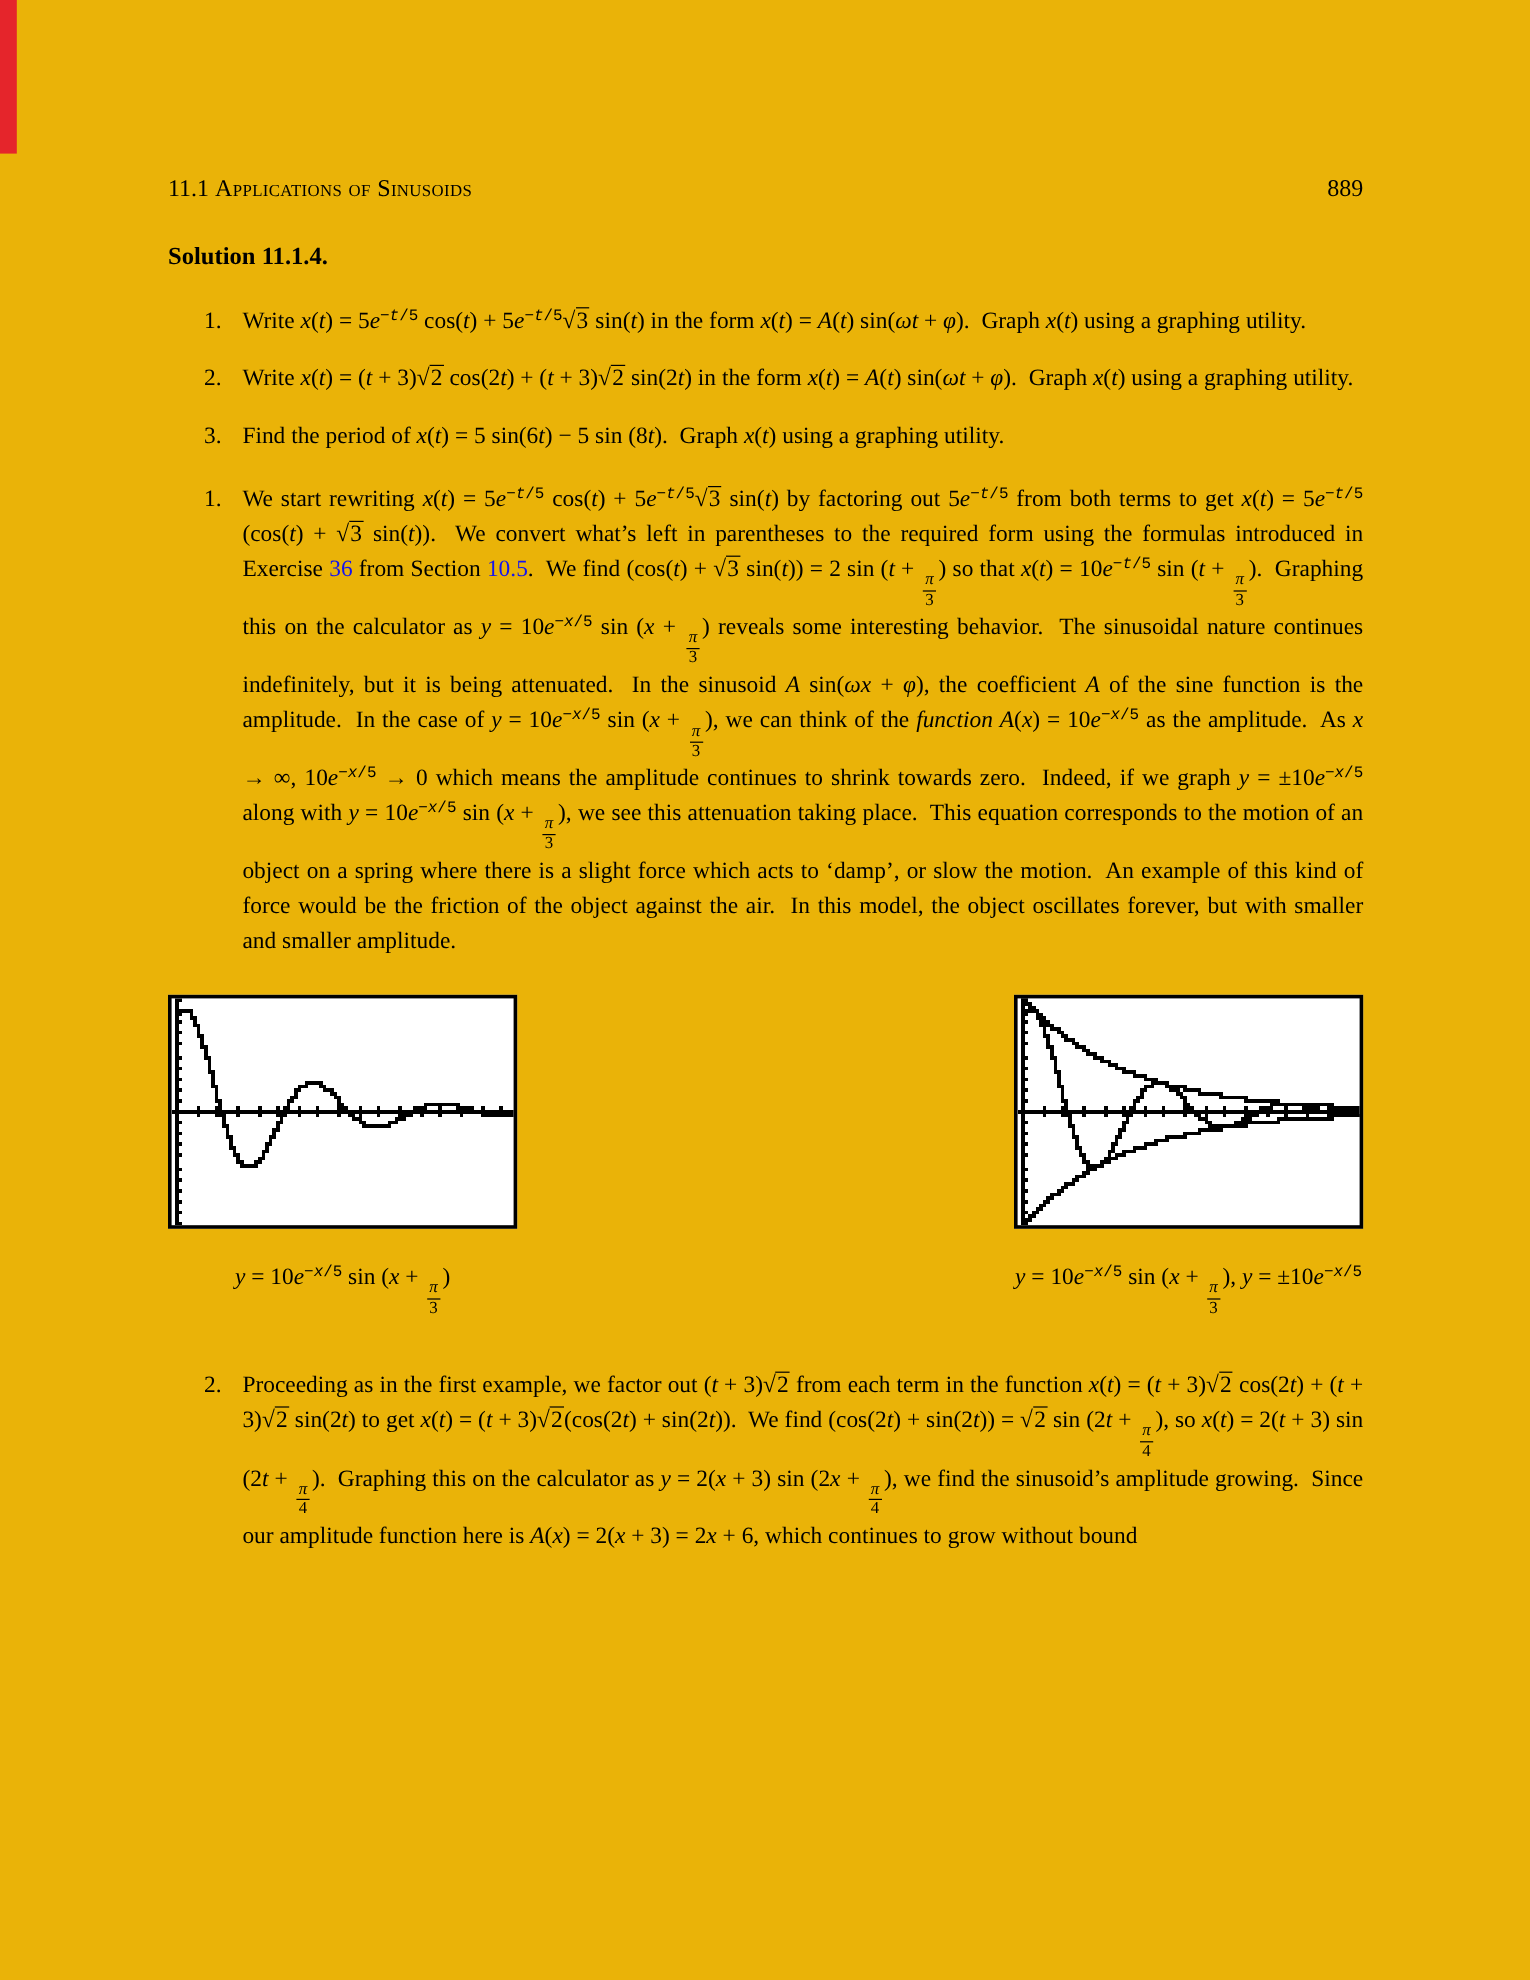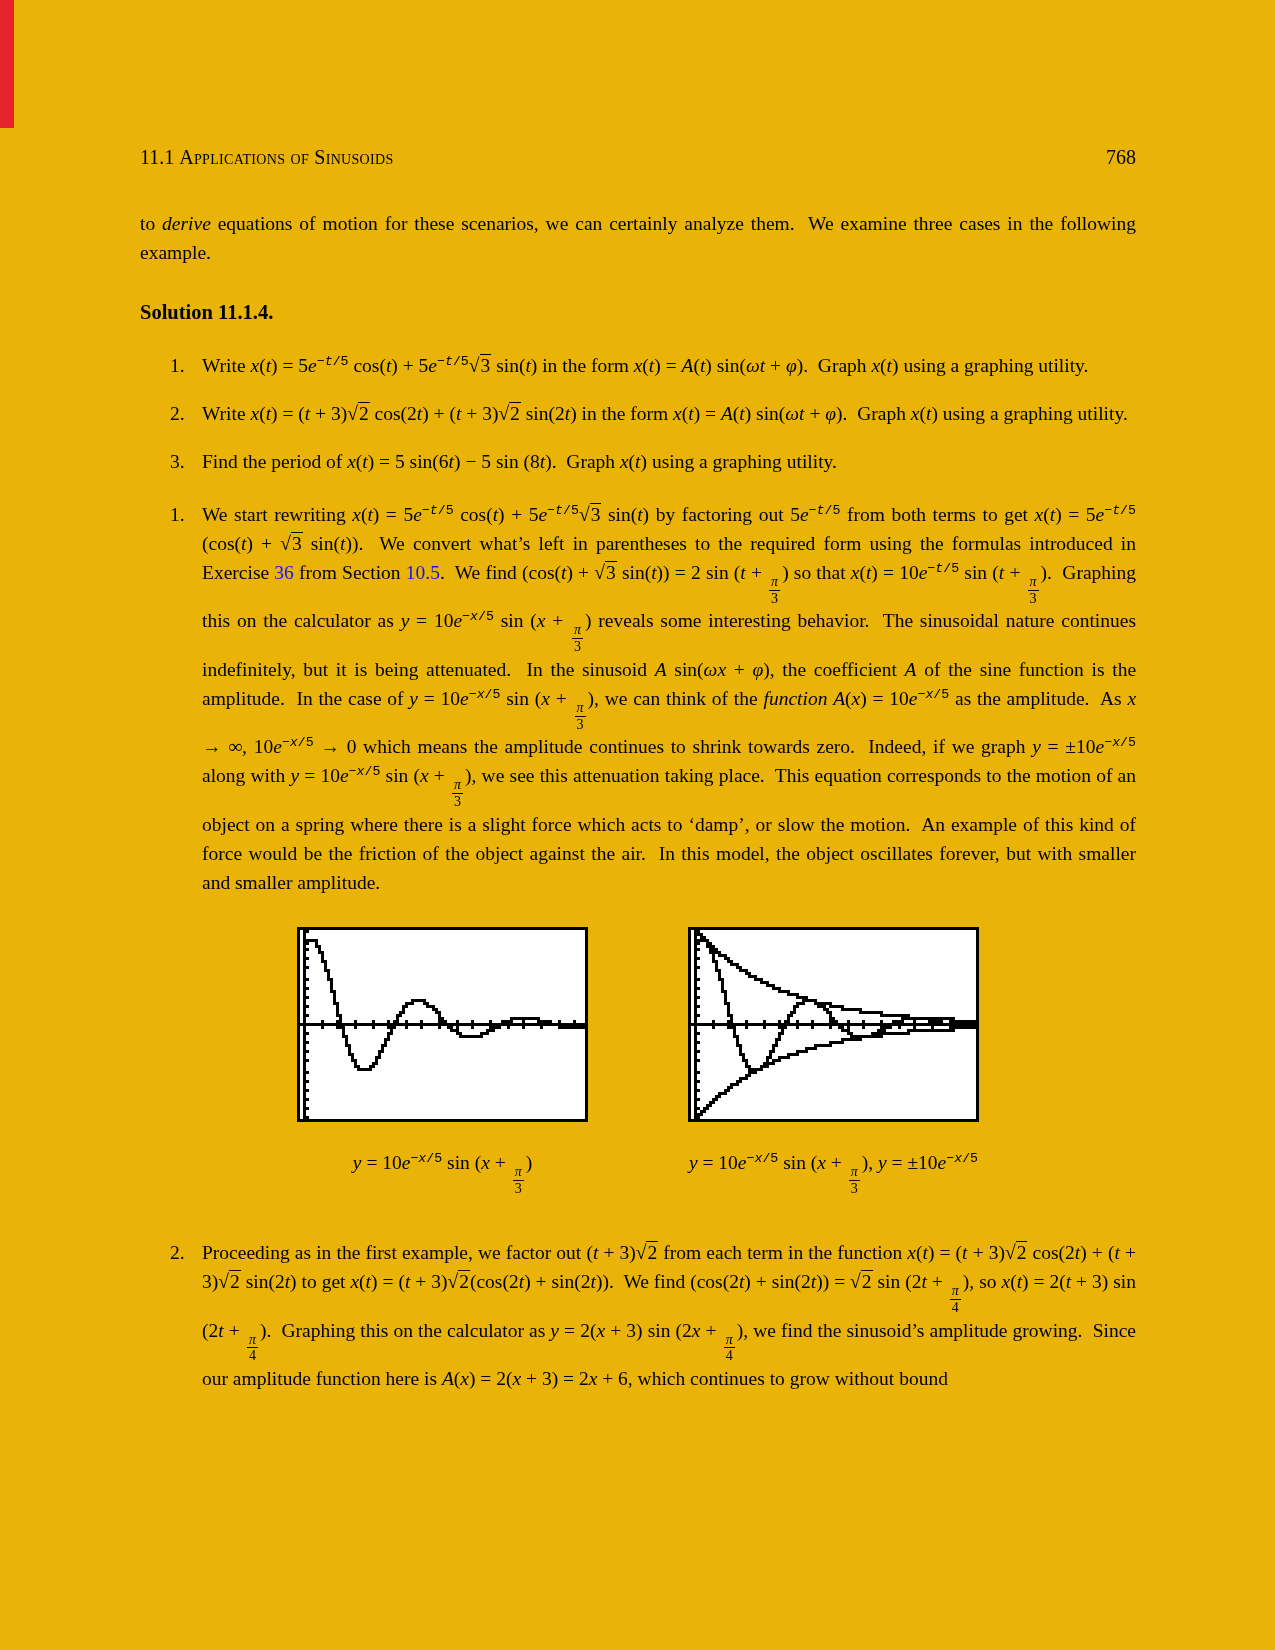--- a/index.html
+++ b/index.html
@@ -39,21 +39,21 @@
   .sol-item{margin-top:24px;}
   i{font-style:italic;}
   sup{font-size:0.68em;line-height:0;vertical-align:0.5em;font-family:Liberation Mono, monospace;}
   .sq{white-space:nowrap;}
   .vl{border-top:1.4px solid #000;padding:0 1px;}
   .fr{display:inline-flex;flex-direction:column;align-items:center;
       vertical-align:-0.5em;font-size:0.72em;line-height:1.12em;margin:0 2px;}
   .fr>span:first-child{border-bottom:1px solid #000;padding:0 2px;}
   a.lnk{text-decoration:none;cursor:pointer;}
   .figrow{
-    display:flex;justify-content:center;gap:100px;margin-top:30px;
+    display:flex;justify-content:space-between;gap:100px;margin-top:30px;
   }
   .figcol{display:flex;flex-direction:column;align-items:center;}
   .calc{
     border:3px solid #000;background:#fff;width:285px;height:189px;
     line-height:0;
   }
   .calc svg rect{fill:#000;}
   .figcap{margin-top:26px;line-height:29px;text-align:center;white-space:nowrap;}
 </style>
 </head>
@@ -63,24 +63,23 @@
 
   <div class="red-marker" style="background: rgb(229, 37, 43);"></div>
 
   <div class="content">
 
     <div class="runhead">
       <div>
         <span>11.1</span>
         <span class="sc">Applications of Sinusoids</span>
       </div>
-      <div>768</div>
+      <div>889</div>
     </div>
 
-    <p class="body intro">to <i>derive</i> equations of motion for these scenarios, we can certainly analyze them.&nbsp; We examine three cases in the following example.</p>
 
     <h2 class="heading">Solution 11.1.4.</h2>
 
     <div class="enum">
       <div class="it">
         <span class="n">1.</span>
         <span class="b">Write <i>x</i>(<i>t</i>) = 5<i>e</i><sup>−<i>t</i>/5</sup> cos(<i>t</i>) + 5<i>e</i><sup>−<i>t</i>/5</sup><span class="sq">√<span class="vl">3</span></span> sin(<i>t</i>) in the form <i>x</i>(<i>t</i>) = <i>A</i>(<i>t</i>) sin(<i>ωt</i> + <i>φ</i>).&nbsp; Graph <i>x</i>(<i>t</i>) using a graphing utility.</span>
       </div>
       <div class="it">
         <span class="n">2.</span>

